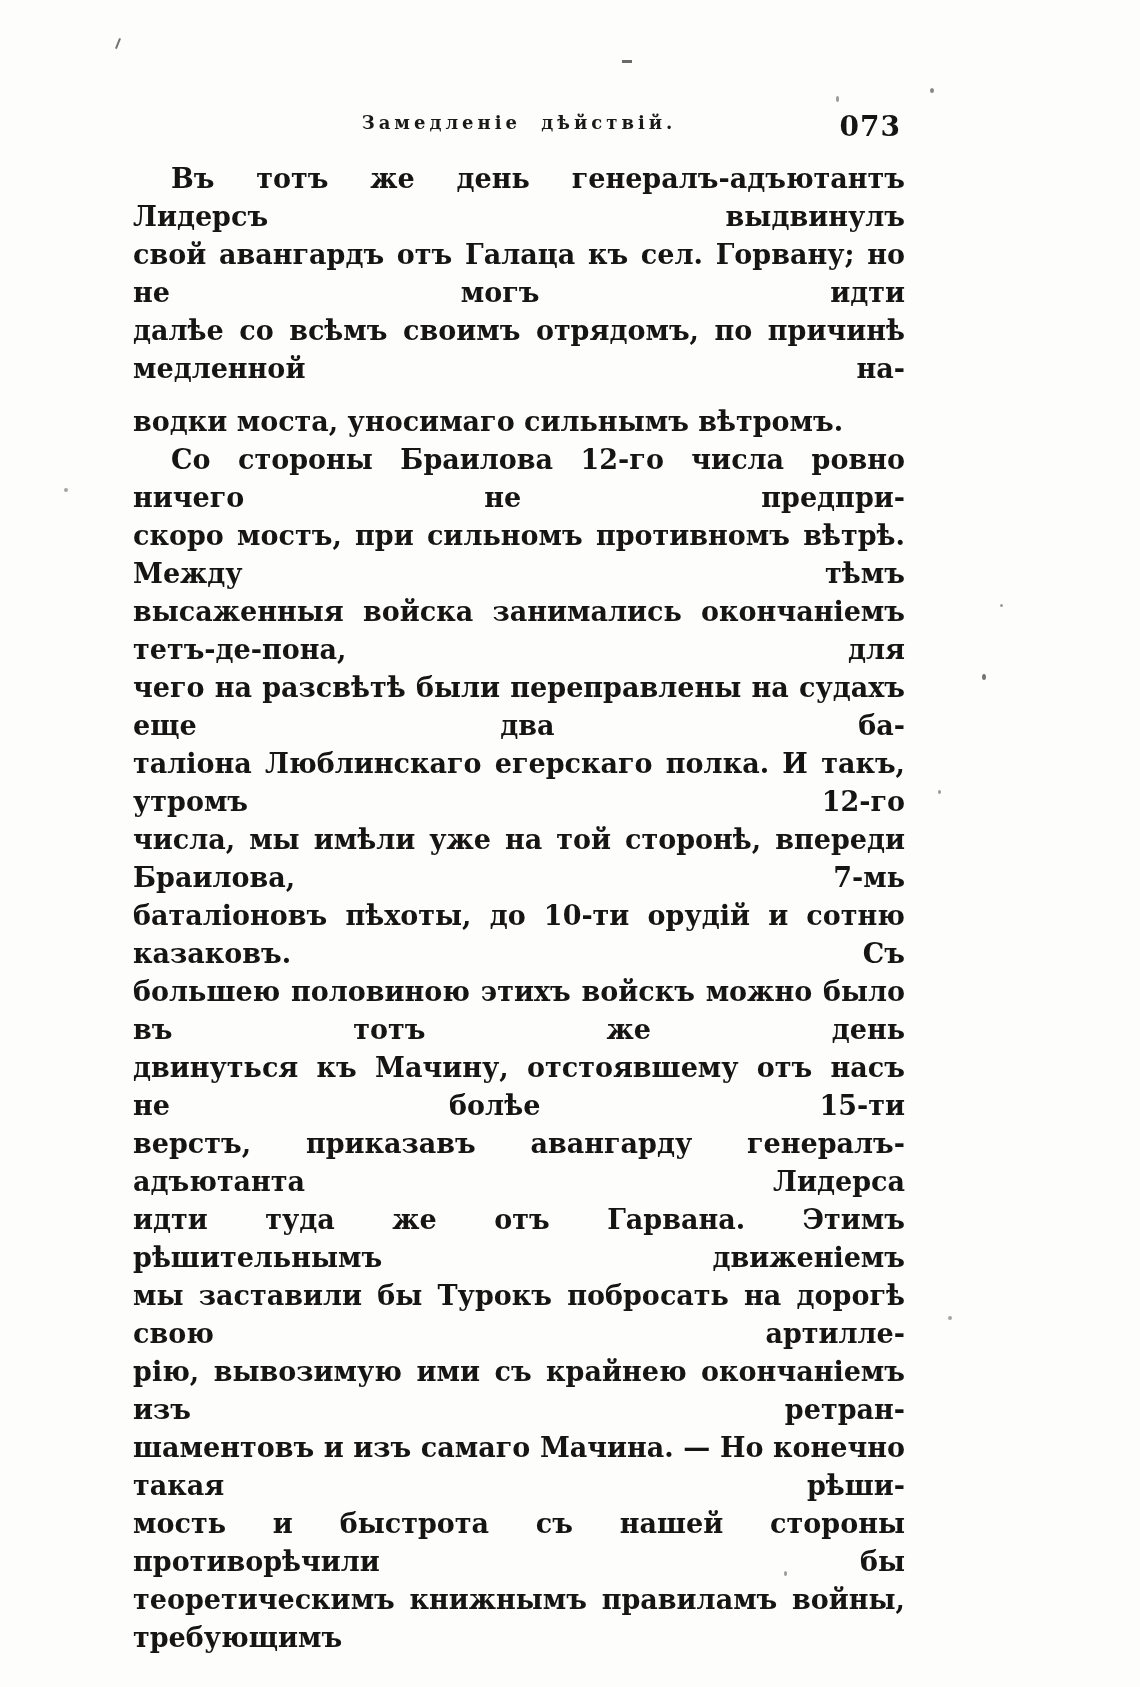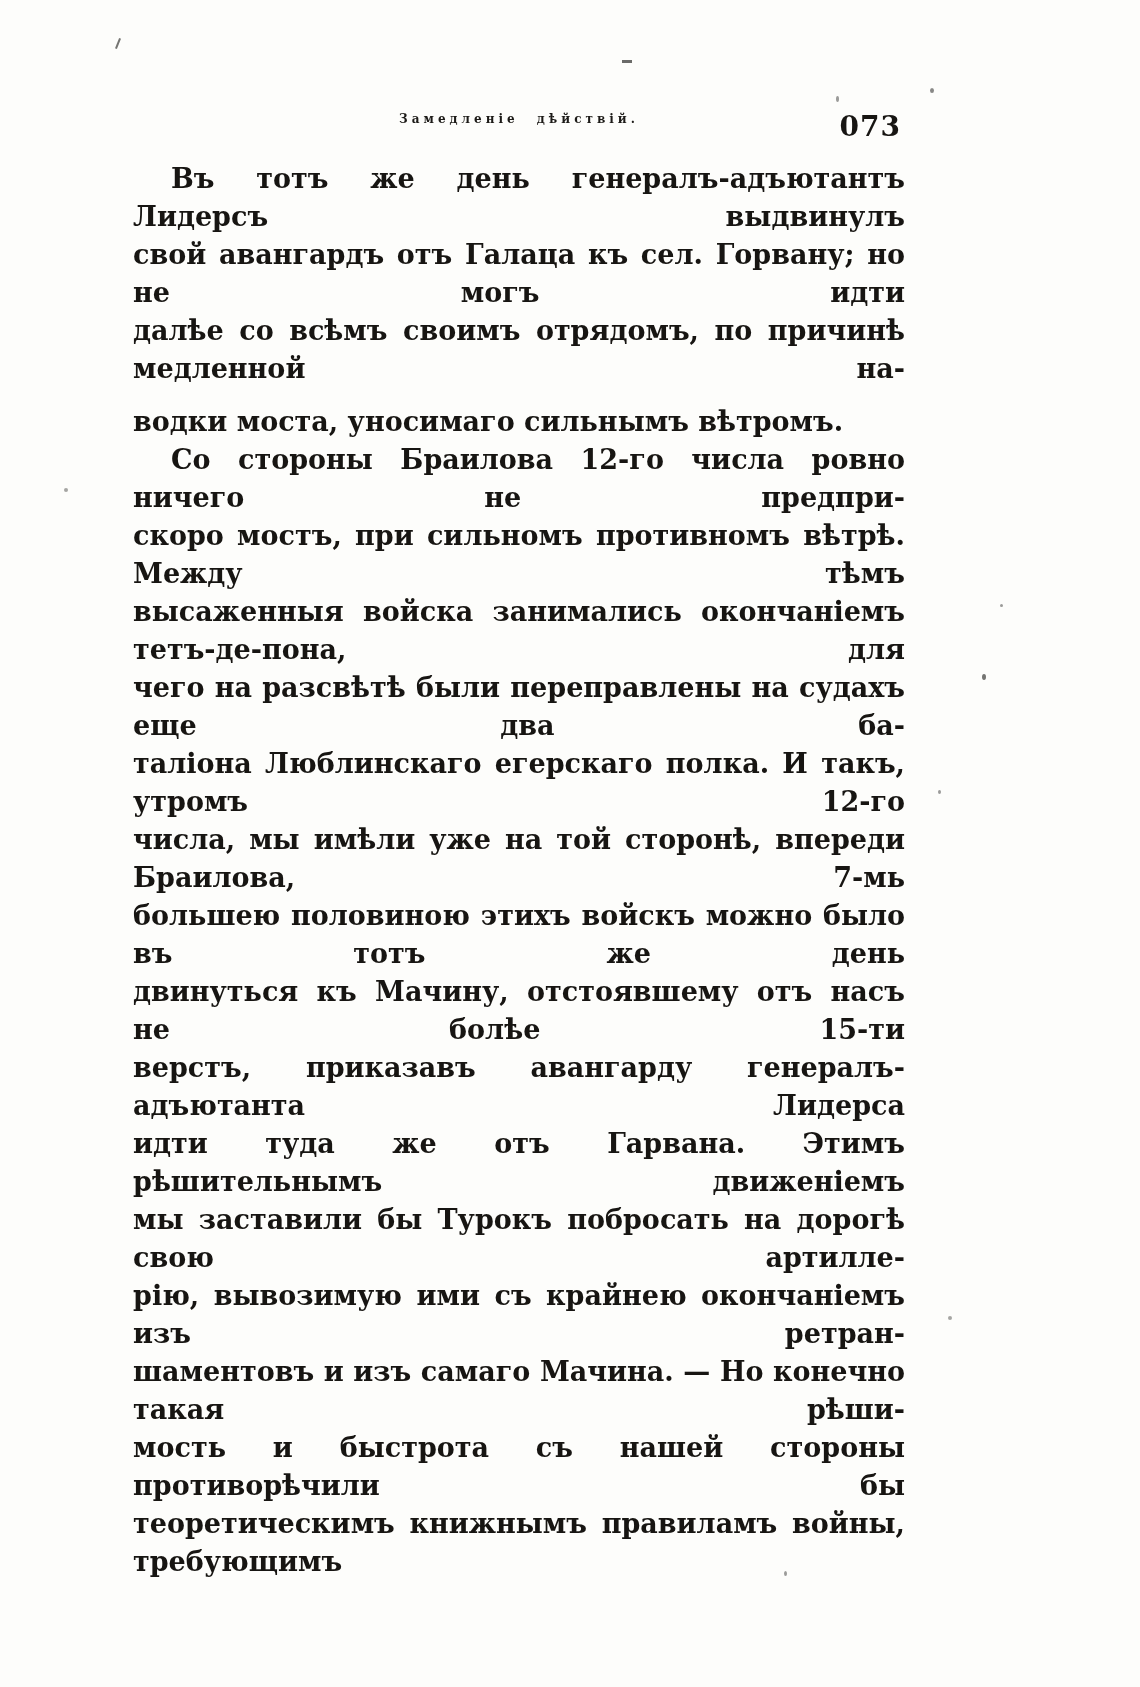--- a/index.html
+++ b/index.html
@@ -19,21 +19,21 @@
   .header {
     position: absolute;
     left: 133px;
     top: 112px;
     width: 772px;
     height: 30px;
   }
   .running-title {
     display: block;
     text-align: center;
-    font-size: 12px;
+    font-size: 18px;
     font-weight: bold;
     letter-spacing: 4px;
     word-spacing: 10px;
     color: #1c1a17;
   }
   .page-number {
     position: absolute;
     right: 4px;
     top: -2px;
     font-size: 28px;
@@ -90,20 +90,21 @@
         <div class="line"><span>далѣе со всѣмъ своимъ отрядомъ, по причинѣ медленной на-</span></div>
         <div class="line last"><span>водки моста, уносимаго сильнымъ вѣтромъ.</span></div>
       </div>
     <div class="para">
         <div class="line"><span>Со стороны Браилова 12-го числа ровно ничего не предпри-</span></div>
         <div class="line"><span>скоро мостъ, при сильномъ противномъ вѣтрѣ. Между тѣмъ</span></div>
         <div class="line"><span>высаженныя войска занимались окончаніемъ тетъ-де-пона, для</span></div>
         <div class="line"><span>чего на разсвѣтѣ были переправлены на судахъ еще два ба-</span></div>
         <div class="line"><span>таліона Люблинскаго егерскаго полка. И такъ, утромъ 12-го</span></div>
         <div class="line"><span>числа, мы имѣли уже на той сторонѣ, впереди Браилова, 7-мь</span></div>
+        <div class="line"><span>баталіоновъ пѣхоты, до 10-ти орудій и сотню казаковъ. Съ</span></div>
         <div class="line"><span>большею половиною этихъ войскъ можно было въ тотъ же день</span></div>
         <div class="line"><span>двинуться къ Мачину, отстоявшему отъ насъ не болѣе 15-ти</span></div>
         <div class="line"><span>верстъ, приказавъ авангарду генералъ-адъютанта Лидерса</span></div>
         <div class="line"><span>идти туда же отъ Гарвана. Этимъ рѣшительнымъ движеніемъ</span></div>
         <div class="line"><span>мы заставили бы Турокъ побросать на дорогѣ свою артилле-</span></div>
         <div class="line"><span>рію, вывозимую ими съ крайнею окончаніемъ изъ ретран-</span></div>
         <div class="line"><span>шаментовъ и изъ самаго Мачина. — Но конечно такая рѣши-</span></div>
         <div class="line"><span>мость и быстрота съ нашей стороны </span><span class="italic">противорѣчили бы</span></div>
         <div class="line"><span class="italic">теоретическимъ книжнымъ правиламъ войны</span><span>, требующимъ</span></div>
       </div>

